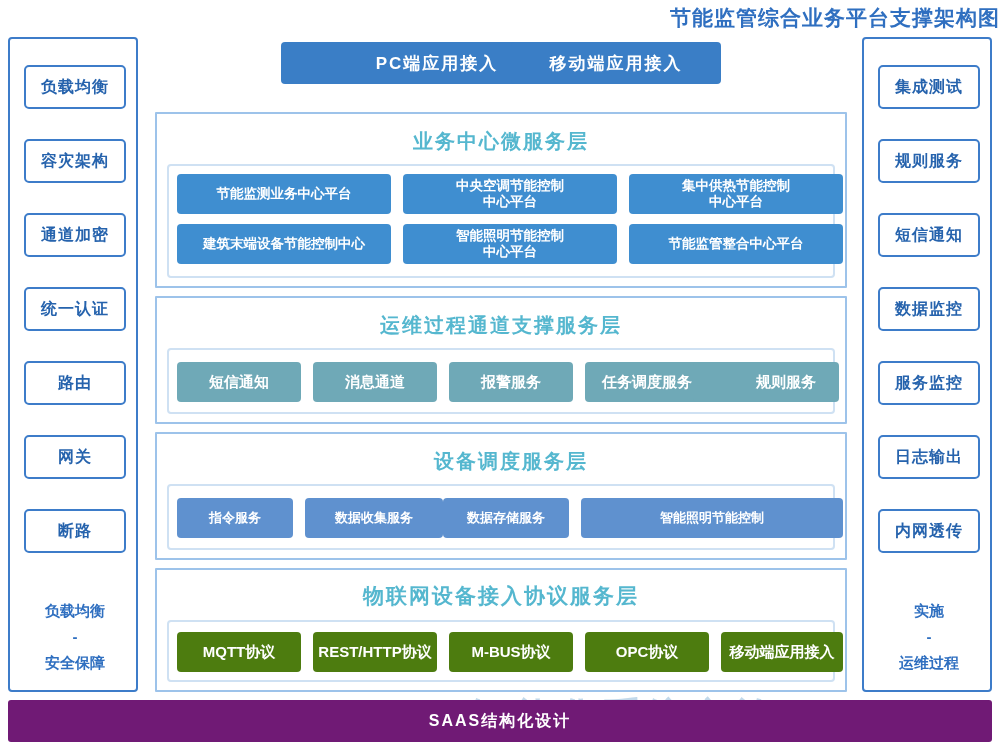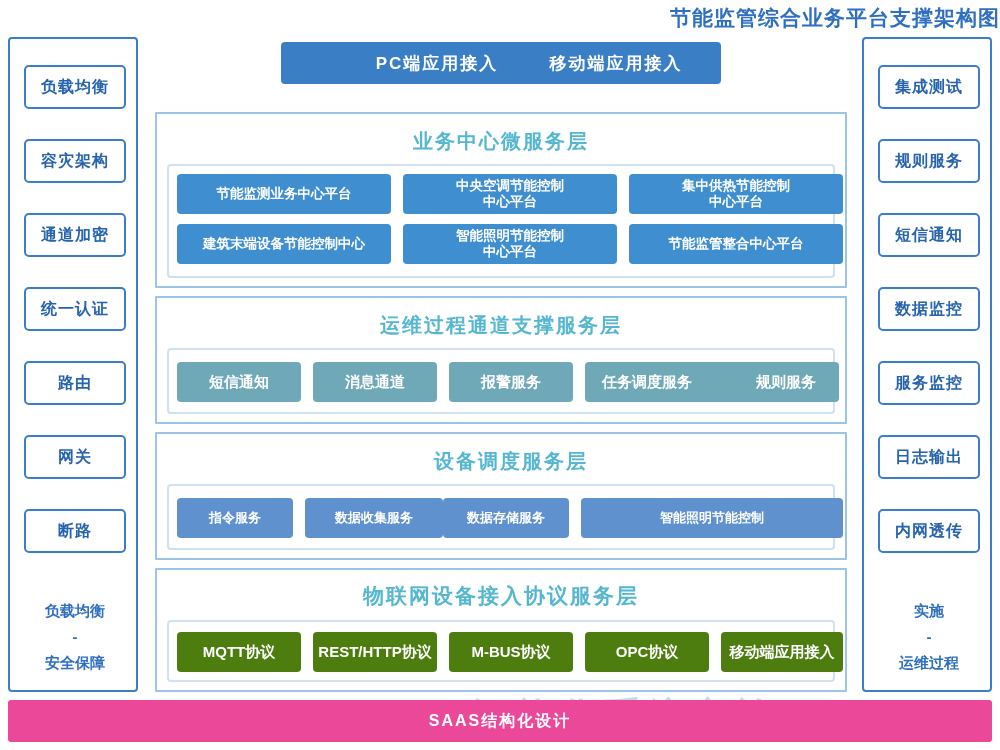--- a/index.html
+++ b/index.html
@@ -168,21 +168,21 @@
     background: #4d7c0f;
   }
 
   
   .bottom-bar {
     position: absolute;
     left: 8px;
     top: 700px;
     width: 984px;
     height: 42px;
-    background: #ec4899;
+    background: #701a75;
     border-radius: 3px;
     color: #ffffff;
     font-size: 16px;
     font-weight: bold;
     display: flex;
     align-items: center;
     justify-content: center;
     letter-spacing: 2px;
   }
 

